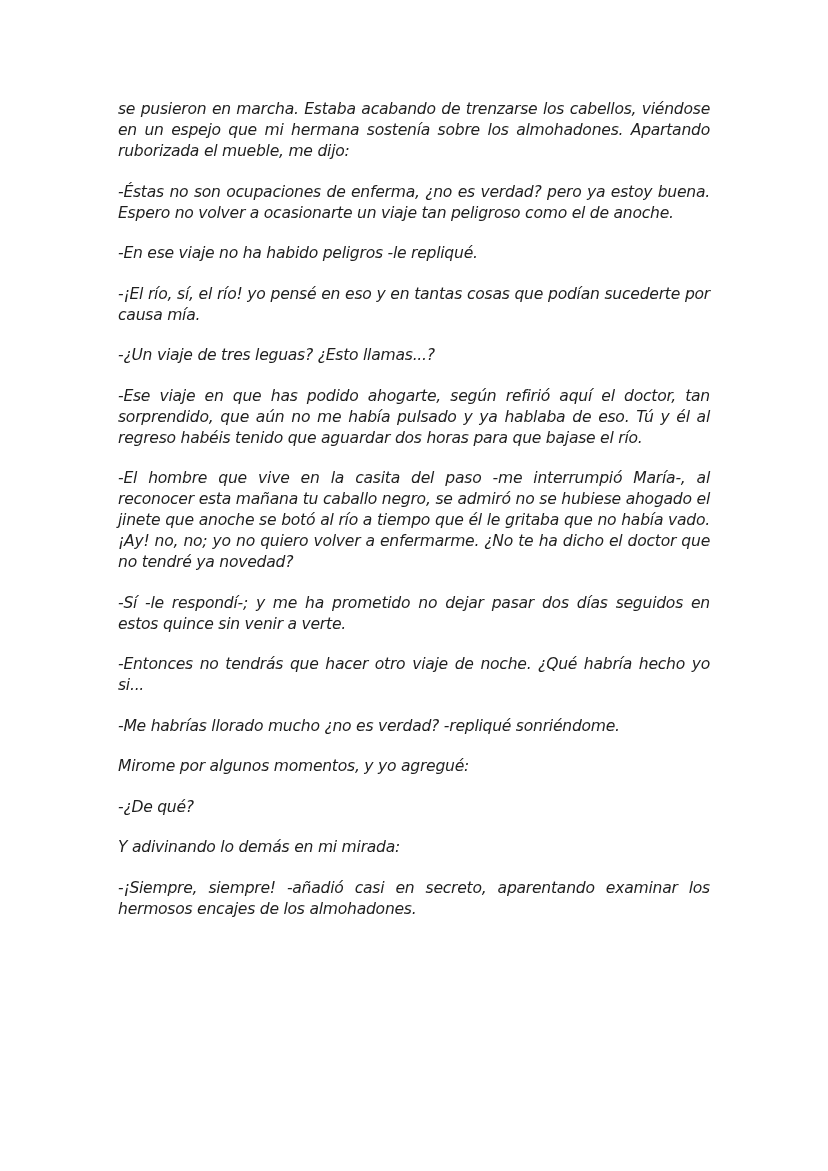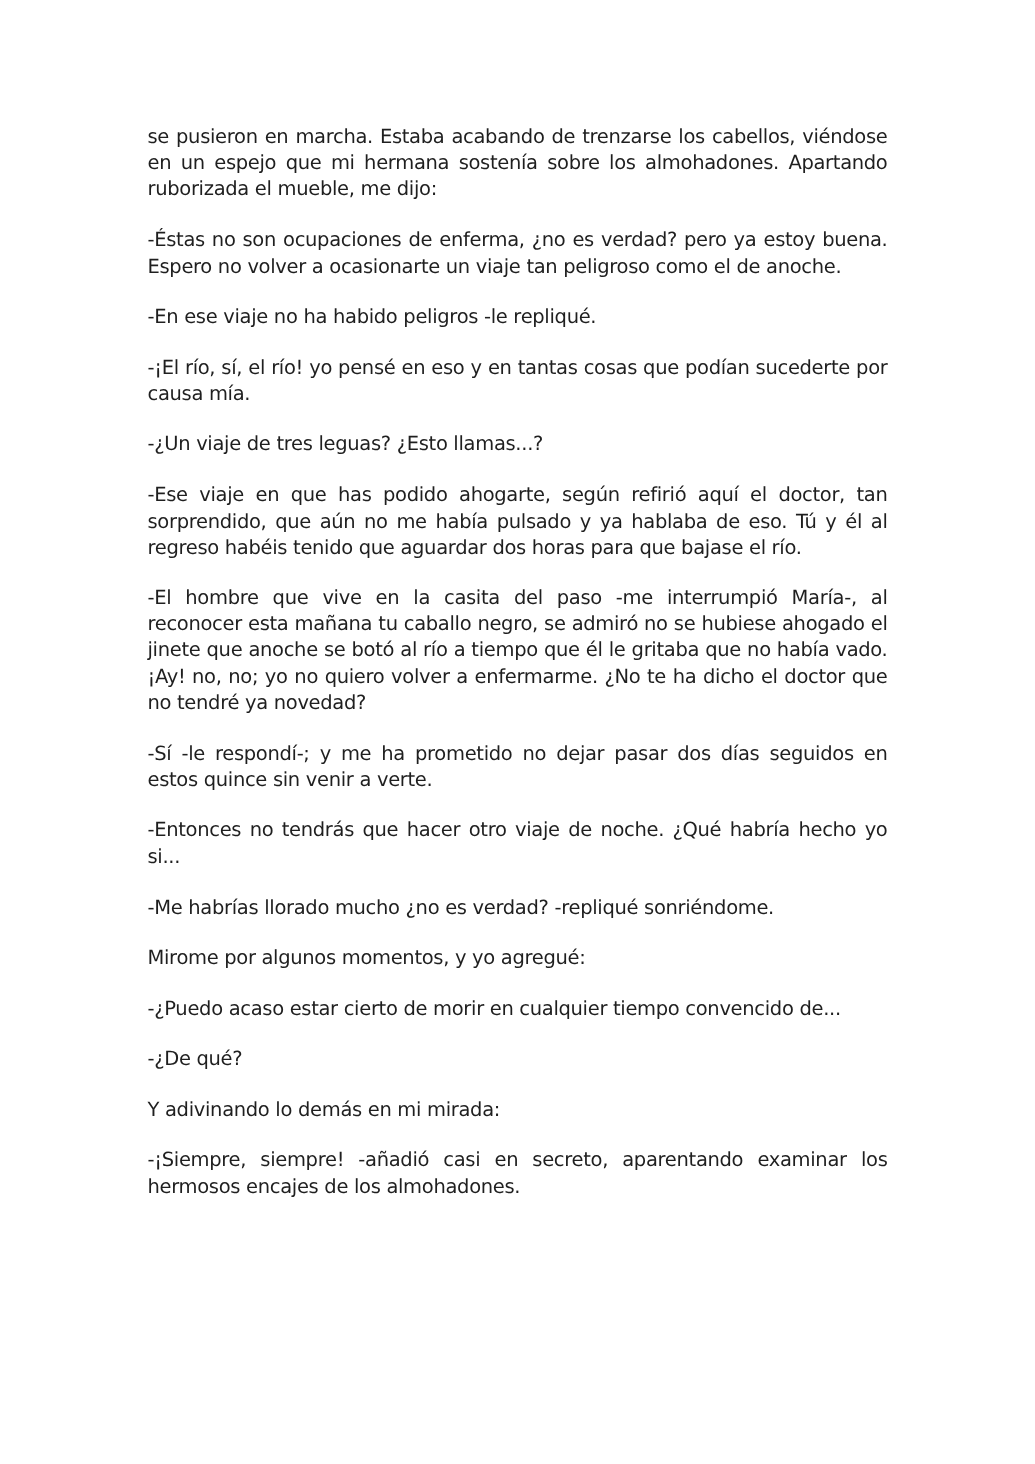--- a/index.html
+++ b/index.html
@@ -22,34 +22,34 @@
       font-size: 15.6px;
       line-height: 21px;
       color: #1f1f1f;
       letter-spacing: -0.25px;
       word-spacing: 0px;
     }
     .page p {
       margin: 0 0 19.5px 0;
       text-align: justify;
       text-align-last: left;
+      font-style: italic;
     }
   </style>
 </head>
 <body>
 
 <div class="page">
   <p>se pusieron en marcha. Estaba acabando de trenzarse los cabellos, viéndose en un espejo que mi hermana sostenía sobre los almohadones. Apartando ruborizada el mueble, me dijo:</p>
   <p>-Éstas no son ocupaciones de enferma, ¿no es verdad? pero ya estoy buena. Espero no volver a ocasionarte un viaje tan peligroso como el de anoche.</p>
   <p>-En ese viaje no ha habido peligros -le repliqué.</p>
   <p>-¡El río, sí, el río! yo pensé en eso y en tantas cosas que podían sucederte por causa mía.</p>
   <p>-¿Un viaje de tres leguas? ¿Esto llamas...?</p>
   <p>-Ese viaje en que has podido ahogarte, según refirió aquí el doctor, tan sorprendido, que aún no me había pulsado y ya hablaba de eso. Tú y él al regreso habéis tenido que aguardar dos horas para que bajase el río.</p>
   <p>-El hombre que vive en la casita del paso -me interrumpió María-, al reconocer esta mañana tu caballo negro, se admiró no se hubiese ahogado el jinete que anoche se botó al río a tiempo que él le gritaba que no había vado. ¡Ay! no, no; yo no quiero volver a enfermarme. ¿No te ha dicho el doctor que no tendré ya novedad?</p>
   <p>-Sí -le respondí-; y me ha prometido no dejar pasar dos días seguidos en estos quince sin venir a verte.</p>
   <p>-Entonces no tendrás que hacer otro viaje de noche. ¿Qué habría hecho yo si...</p>
   <p>-Me habrías llorado mucho ¿no es verdad? -repliqué sonriéndome.</p>
   <p>Mirome por algunos momentos, y yo agregué:</p>
-  <p>-¿Puedo acaso estar cierto de morir en cualquier tiempo convencido de...</p>
   <p>-¿De qué?</p>
   <p>Y adivinando lo demás en mi mirada:</p>
   <p>-¡Siempre, siempre! -añadió casi en secreto, aparentando examinar los hermosos encajes de los almohadones.</p>
 </div>
 
 </body></html>

